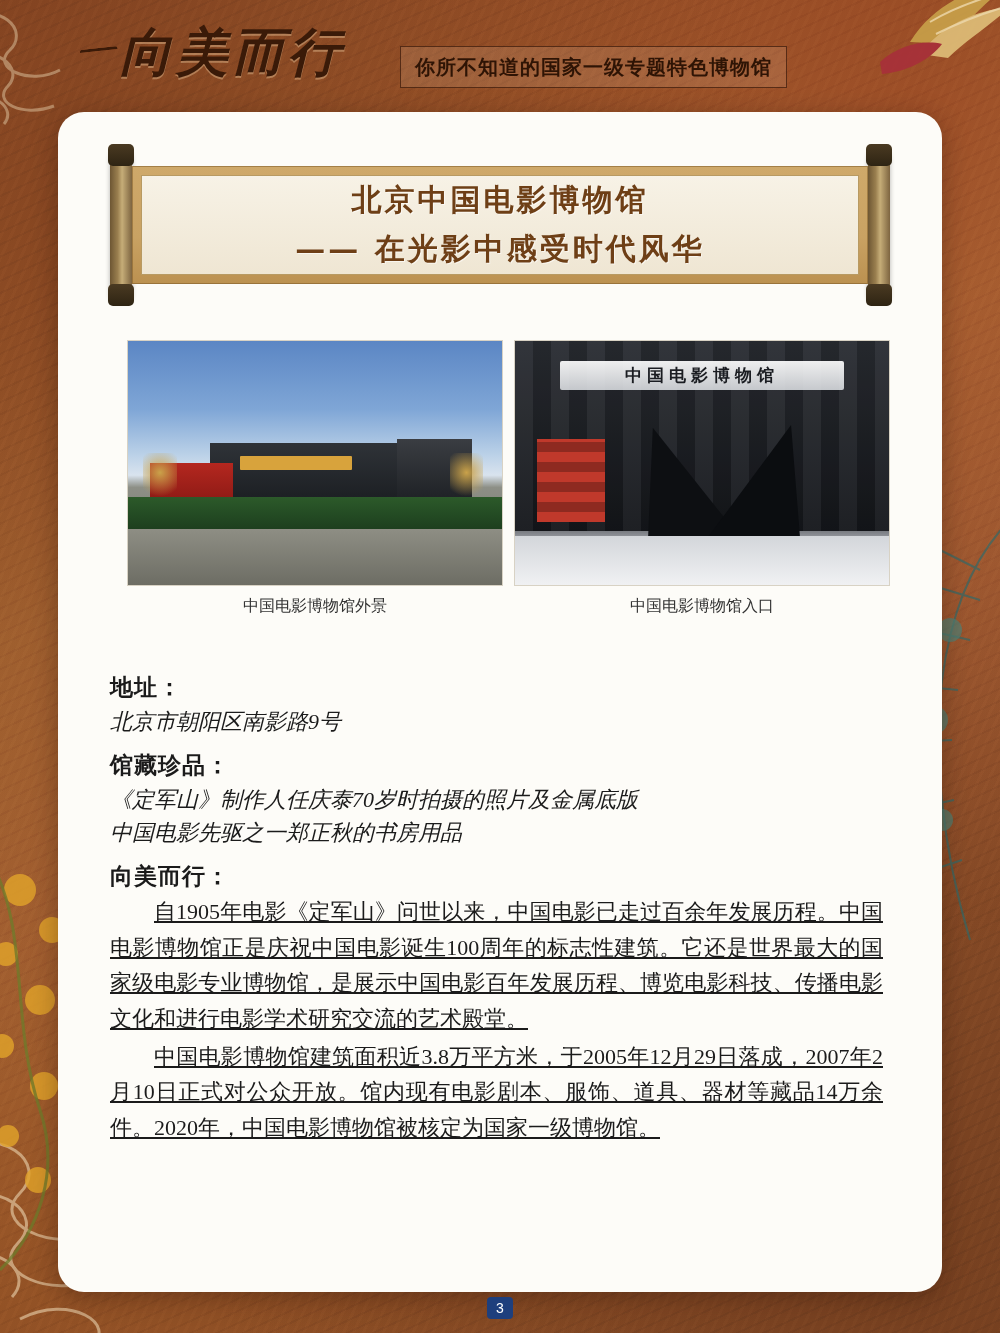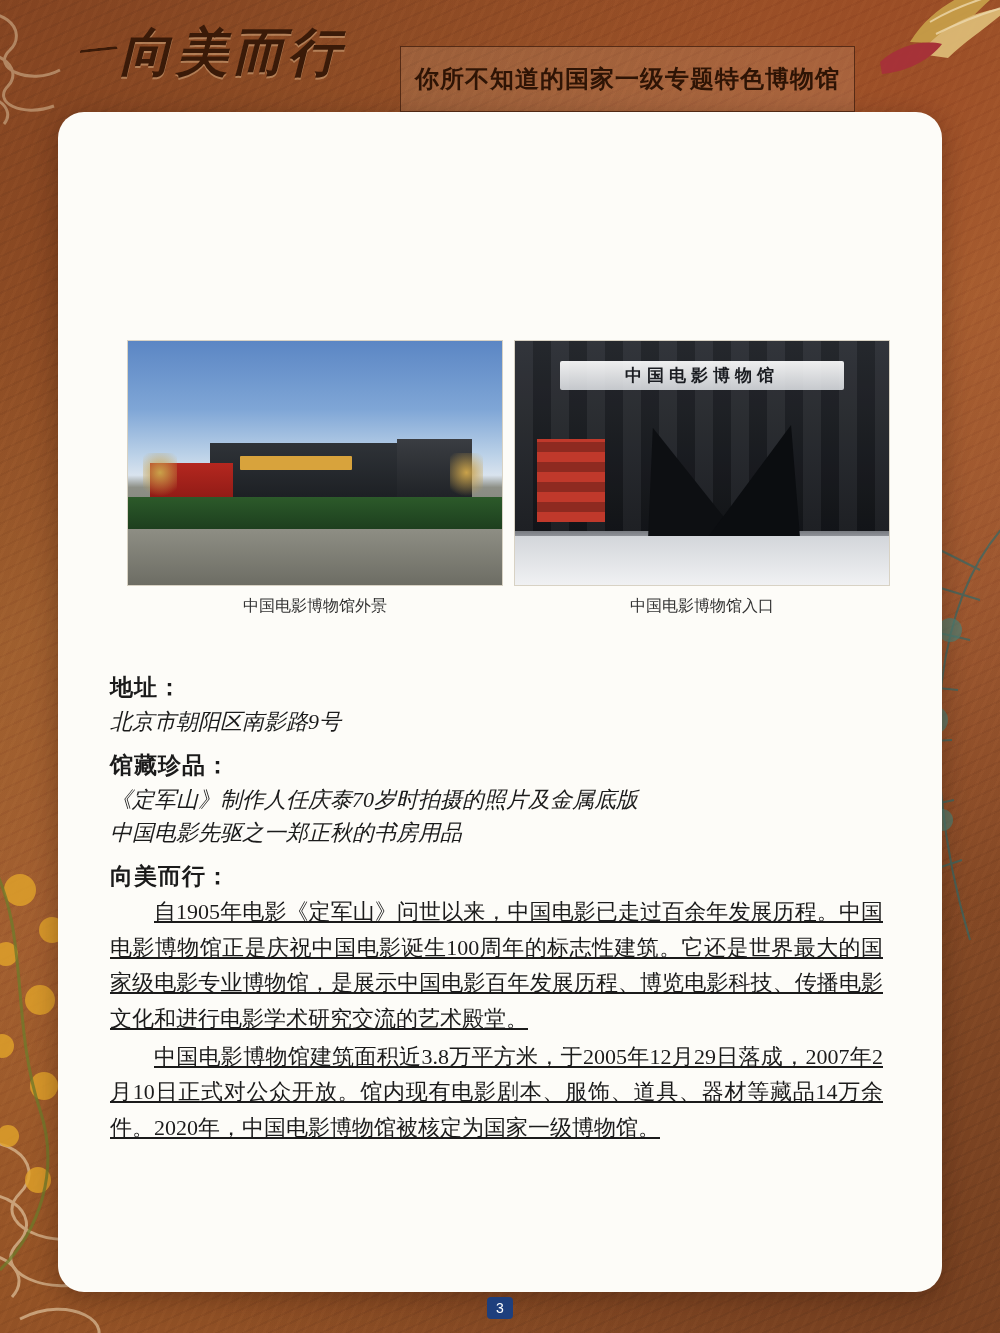--- a/index.html
+++ b/index.html
@@ -33,23 +33,23 @@
   .brand{
     position:absolute;left:120px;top:18px;
     font-family:"DejaVu Serif", serif;
     font-size:52px;font-weight:bold;font-style:italic;letter-spacing:4px;
     color:#3a1a08;
     text-shadow:0 2px 0 rgba(255,225,180,.35);
   }
   .brand-line{position:absolute;left:80px;top:48px;width:38px;height:6px;border-top:3px solid #3a1a08;border-radius:3px;transform:rotate(-6deg);}
   .subtitle-pill{
     position:absolute;left:400px;top:46px;height:34px;
-    padding:15px 14px;display:flex;align-items:center;
+    padding:3px 14px;display:flex;align-items:center;
     border:1px solid rgba(60,25,10,.75);
-    color:#2e1405;font-size:24px;font-weight:bold;letter-spacing:1px;
+    color:#2e1405;font-size:20px;font-weight:bold;letter-spacing:1px;
     font-family:Liberation Serif, serif;
     background:rgba(255,240,215,.12);
   }
 
   
   .card{
     position:absolute;left:58px;top:112px;width:884px;height:1180px;
     background:#fdfcf8;border-radius:26px;
     box-shadow:0 6px 26px rgba(40,15,5,.35);
   }
@@ -199,20 +199,36 @@
 </svg>
 
 <div class="header">
   <div class="brand-line"></div>
   <div class="brand">向美而行</div>
   <div class="subtitle-pill">你所不知道的国家一级专题特色博物馆</div>
 </div>
 
 <div class="card">
 
+  <div class="scroll">
+    <div class="scroll-rod left">
+      <div class="scroll-cap top"></div>
+      <div class="scroll-cap bot"></div>
+    </div>
+    <div class="scroll-rod right">
+      <div class="scroll-cap top"></div>
+      <div class="scroll-cap bot"></div>
+    </div>
+    <div class="scroll-body">
+      <div class="scroll-inner">
+        <div class="scroll-t1">北京中国电影博物馆</div>
+        <div class="scroll-t2">—— 在光影中感受时代风华</div>
+      </div>
+    </div>
+  </div>
 
   <div class="photos">
     <div class="photo-box left">
       <div class="photo p1">
         <div class="bldg"></div>
         <div class="bldg2"></div>
         <div class="sign"></div>
         <div class="redwall"></div>
         <div class="tree" style="left:4%"></div>
         <div class="tree" style="left:86%"></div>

